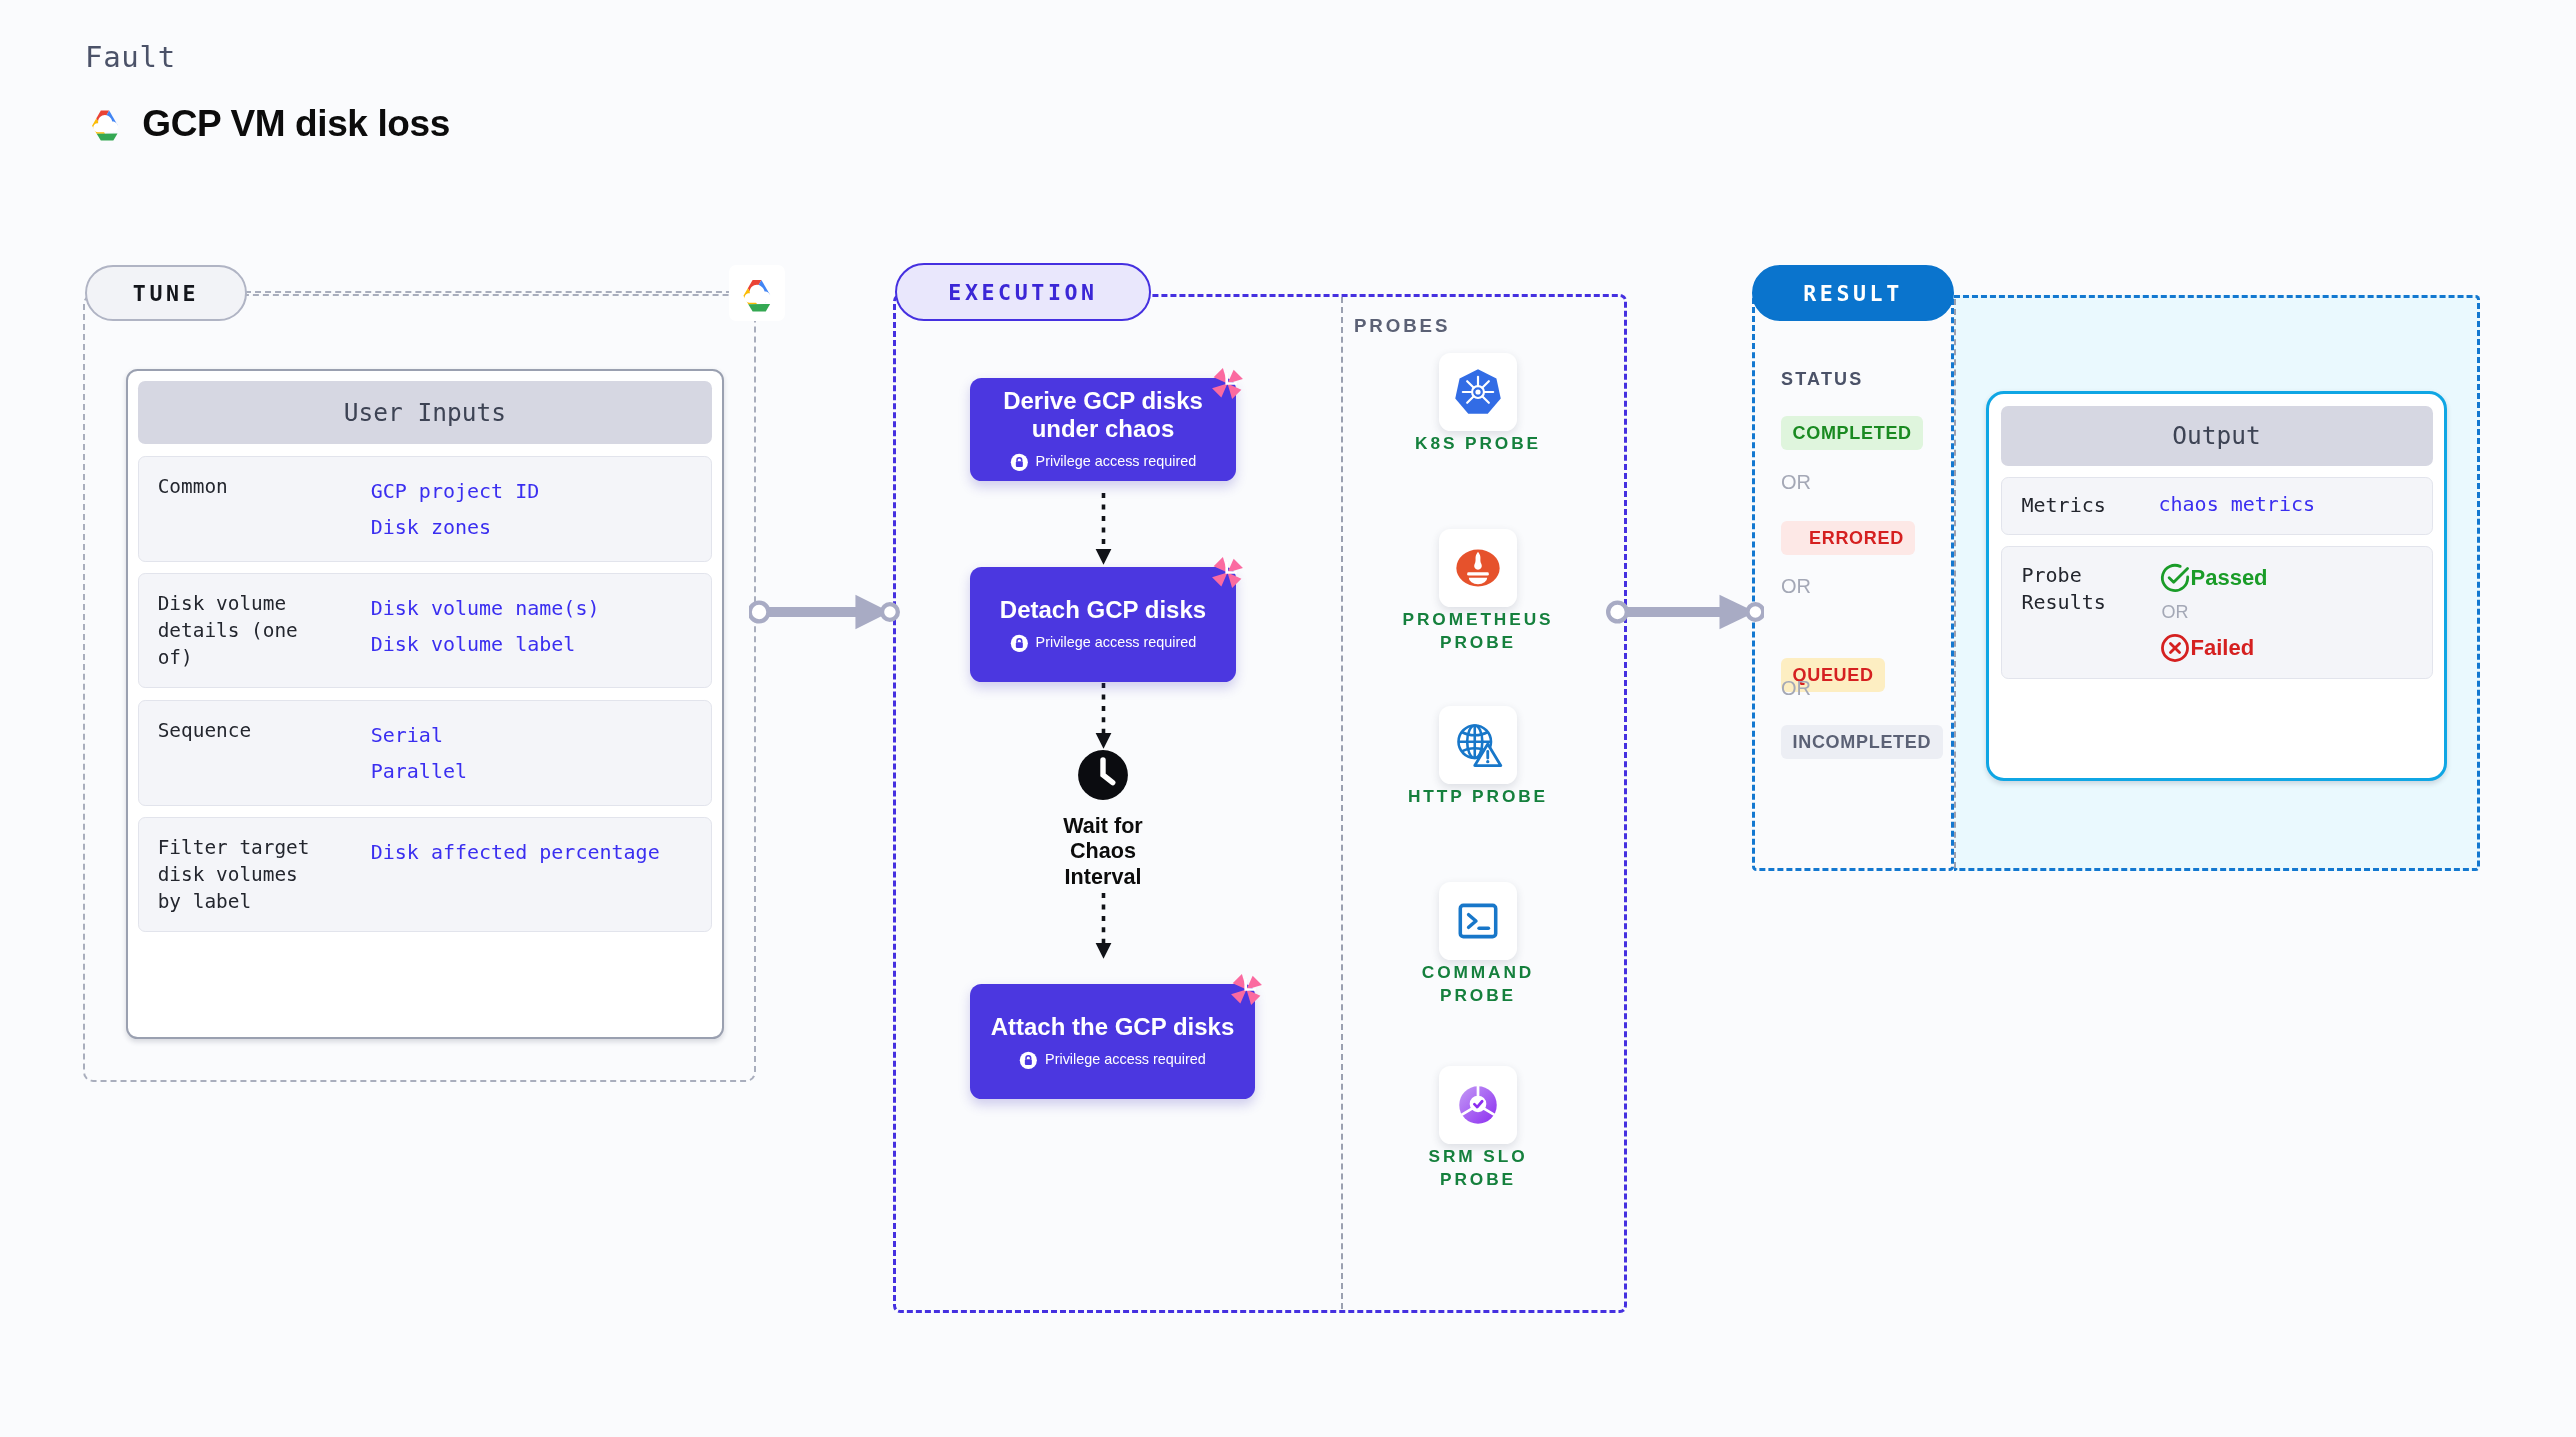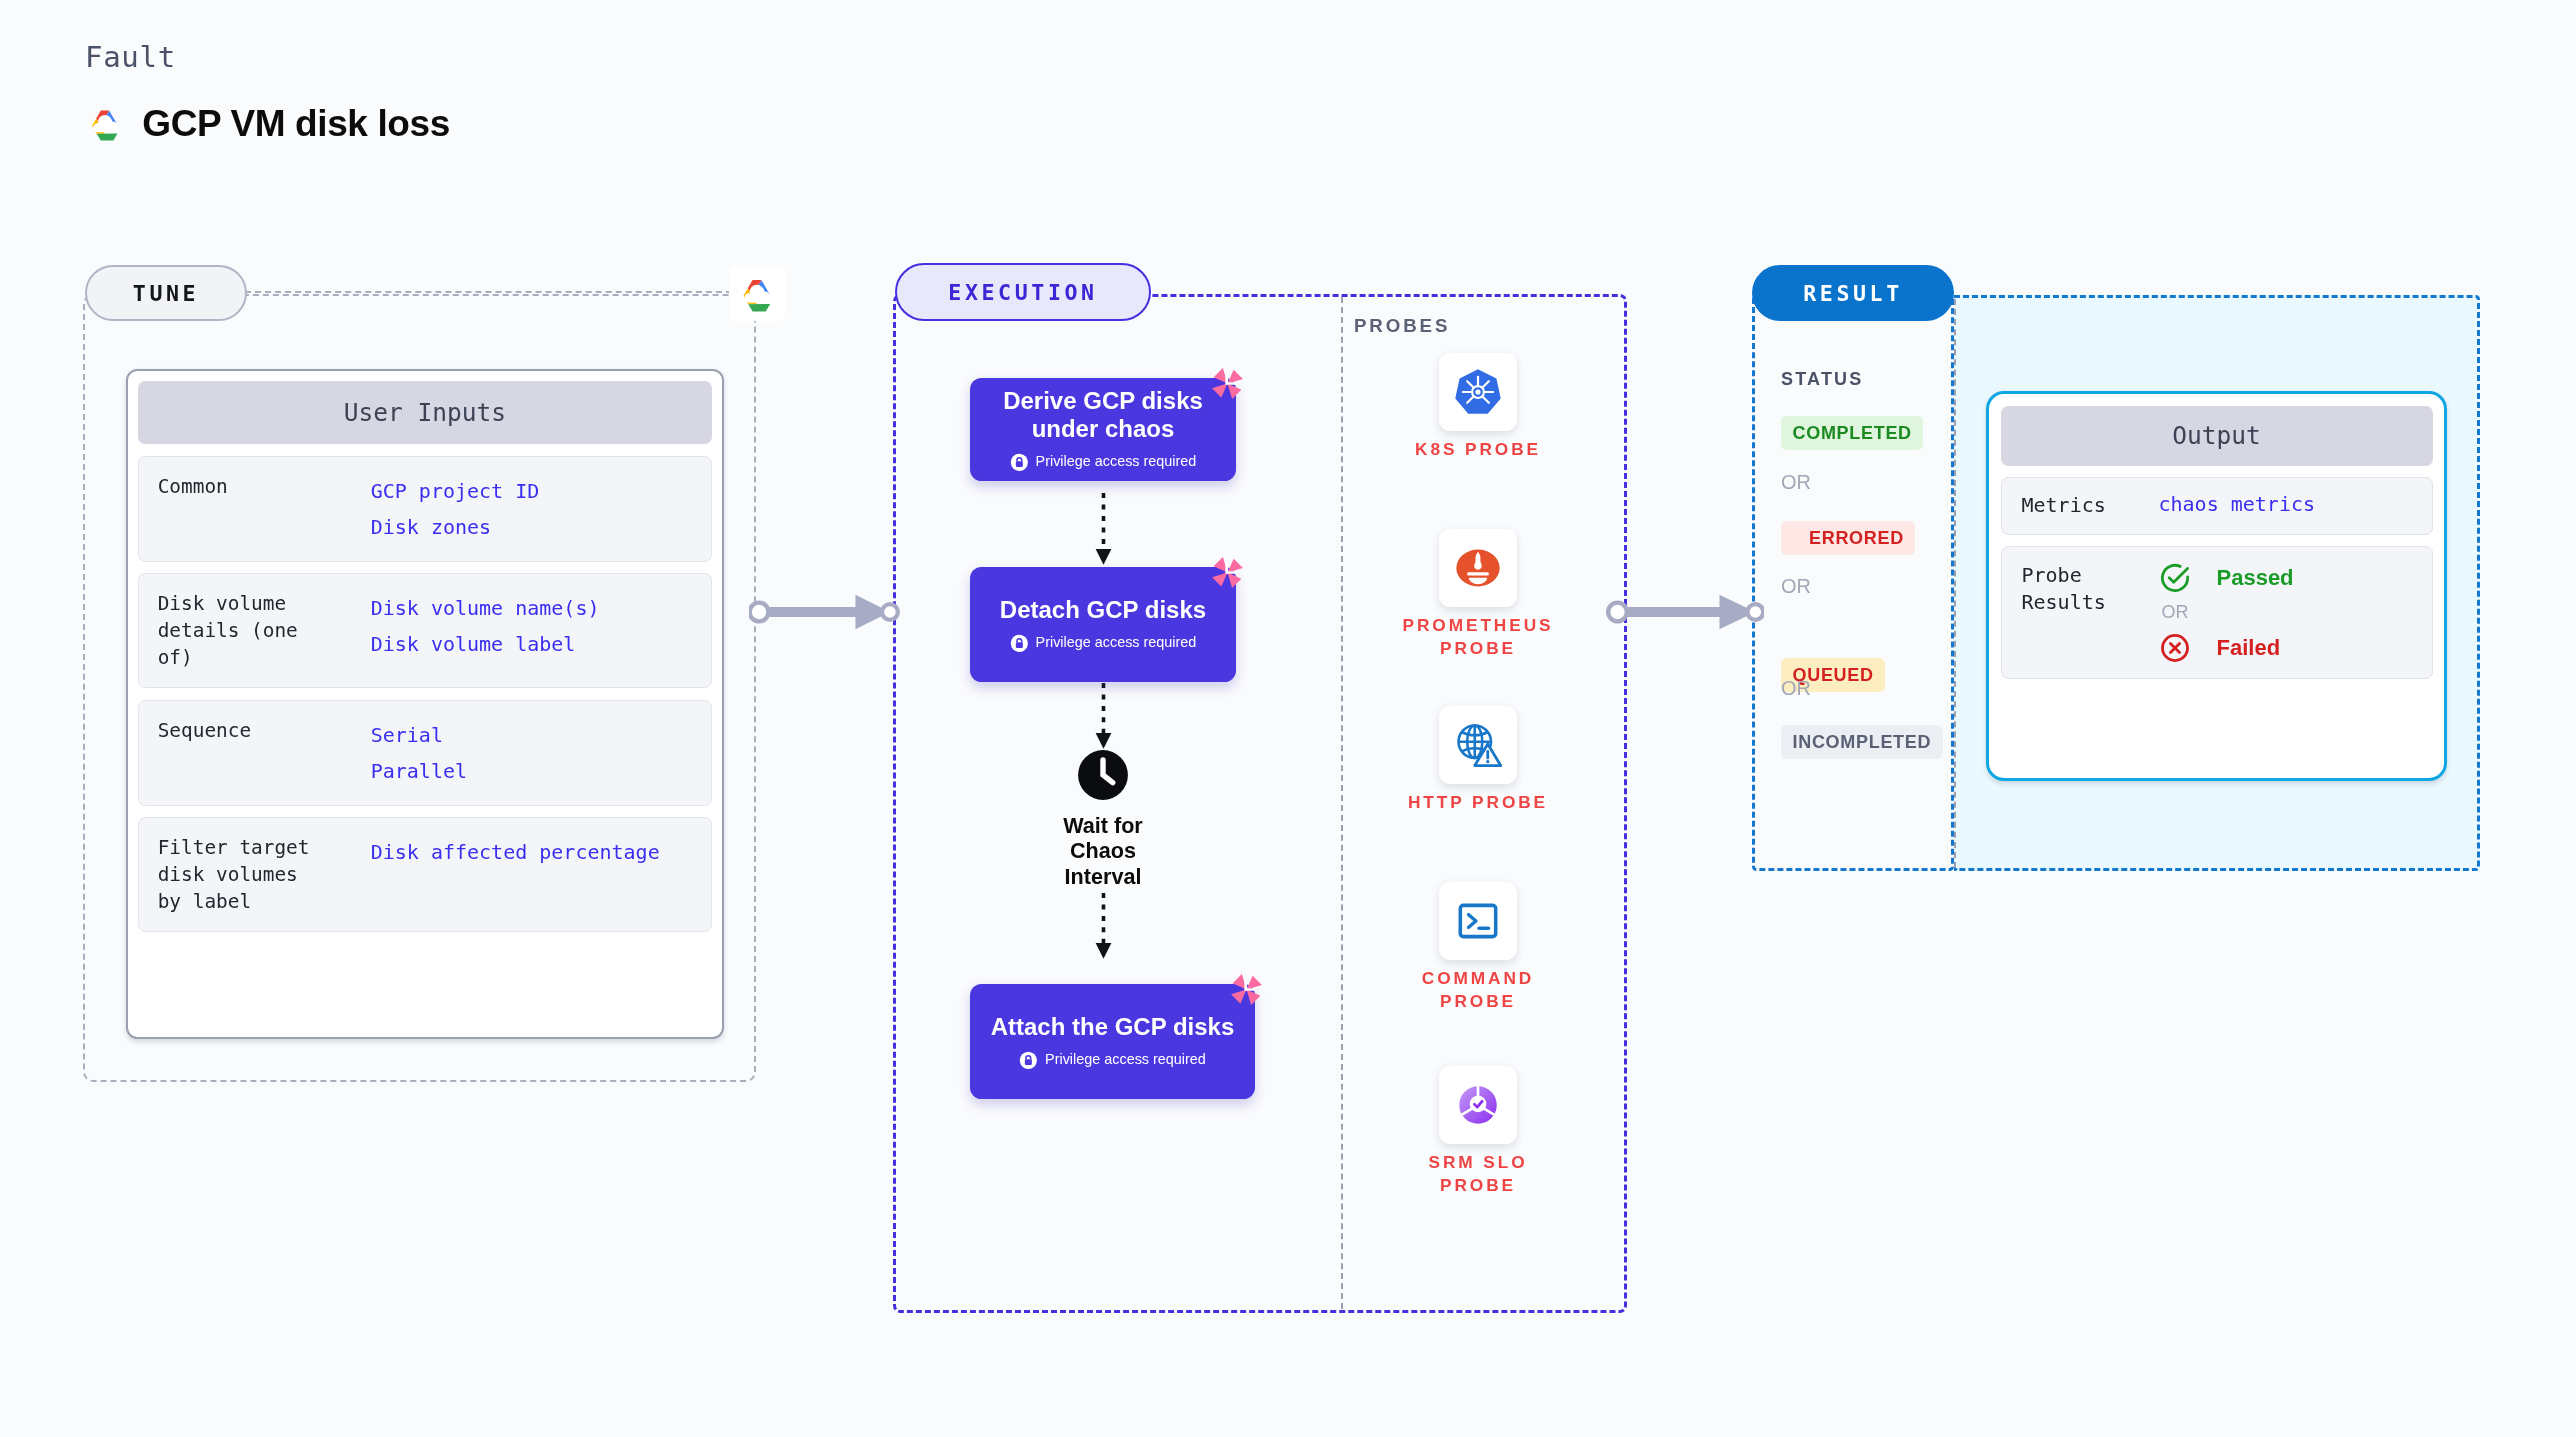--- a/index.html
+++ b/index.html
@@ -77,22 +77,22 @@
                display:flex; flex-direction:column; align-items:center; }
   #wait-label { margin-top:11.5px; font-size:21.6px; font-weight:bold; color:#0c0c0c;
                 text-align:center; line-height:1.2; }
 
   #probes-title { position:absolute; left:1354px; top:315px; font-size:18.7px; font-weight:bold;
                   letter-spacing:2.9px; color:#5b6175; z-index:5; }
   .probe { position:absolute; width:166px; display:flex; flex-direction:column; align-items:center; z-index:5; }
   .probe-ico { width:78px; height:78px; background:#ffffff; border-radius:11.5px;
                box-shadow:0 3.6px 8.6px rgba(40,45,70,.13); display:flex;
                align-items:center; justify-content:center; }
-  .probe-lbl { margin-top:7px; font-size:17.3px; font-weight:bold; letter-spacing:2.9px;
-               color:#ef4444; text-align:center; line-height:1.35; }
+  .probe-lbl { margin-top:1px; font-size:17.3px; font-weight:bold; letter-spacing:2.9px;
+               color:#15803d; text-align:center; line-height:1.35; }
   #probe0 { left:1395px; top:353px; }
   #probe1 { left:1395px; top:529px; }
   #probe2 { left:1395px; top:706px; }
   #probe3 { left:1395px; top:882px; }
   #probe4 { left:1395px; top:1066px; }
 
   
   #result-status-panel { position:absolute; left:1752px; top:295px; width:202px; height:576px;
                          border:3.6px dashed #1378d0; border-radius:4.3px; background:#fafbfd; }
   #result-right-panel { position:absolute; left:1954px; top:295px; width:526px; height:576px;
@@ -108,21 +108,21 @@
   .sbadge { position:absolute; border-radius:5.8px; padding:6.5px 11.5px; font-size:18px;
             font-weight:bold; letter-spacing:0.7px; z-index:5; }
   .sor { position:absolute; left:1781px; font-size:20px; color:#a4a8b6; z-index:5; }
 
   #out-card { left:1986px; top:391px; width:461px; height:390px; border:3.6px solid #0fa6e4;
               border-radius:18px; padding:11.5px; }
   #out-head { height:60px; line-height:60px; font-size:24.5px; }
   #out-card .kv-row { padding:14.4px 0 14.4px 20px; }
   #out-card .kv-key { width:137px; font-size:20px; line-height:27px; }
   #out-card .kv-val { font-size:20px; }
-  .pr-line { display:flex; align-items:center; gap:26px; }
+  .pr-line { display:flex; align-items:center; gap:0; }
   .pr-text { font-size:22px; font-weight:bold; }
   .pr-or { font-size:18px; color:#a4a8b6; margin:8.6px 0 8.6px 2.9px; }
 
   
   .bigconn { position:absolute; z-index:6; }
 </style>
 </head>
 <body>
 
 <div id="header">

